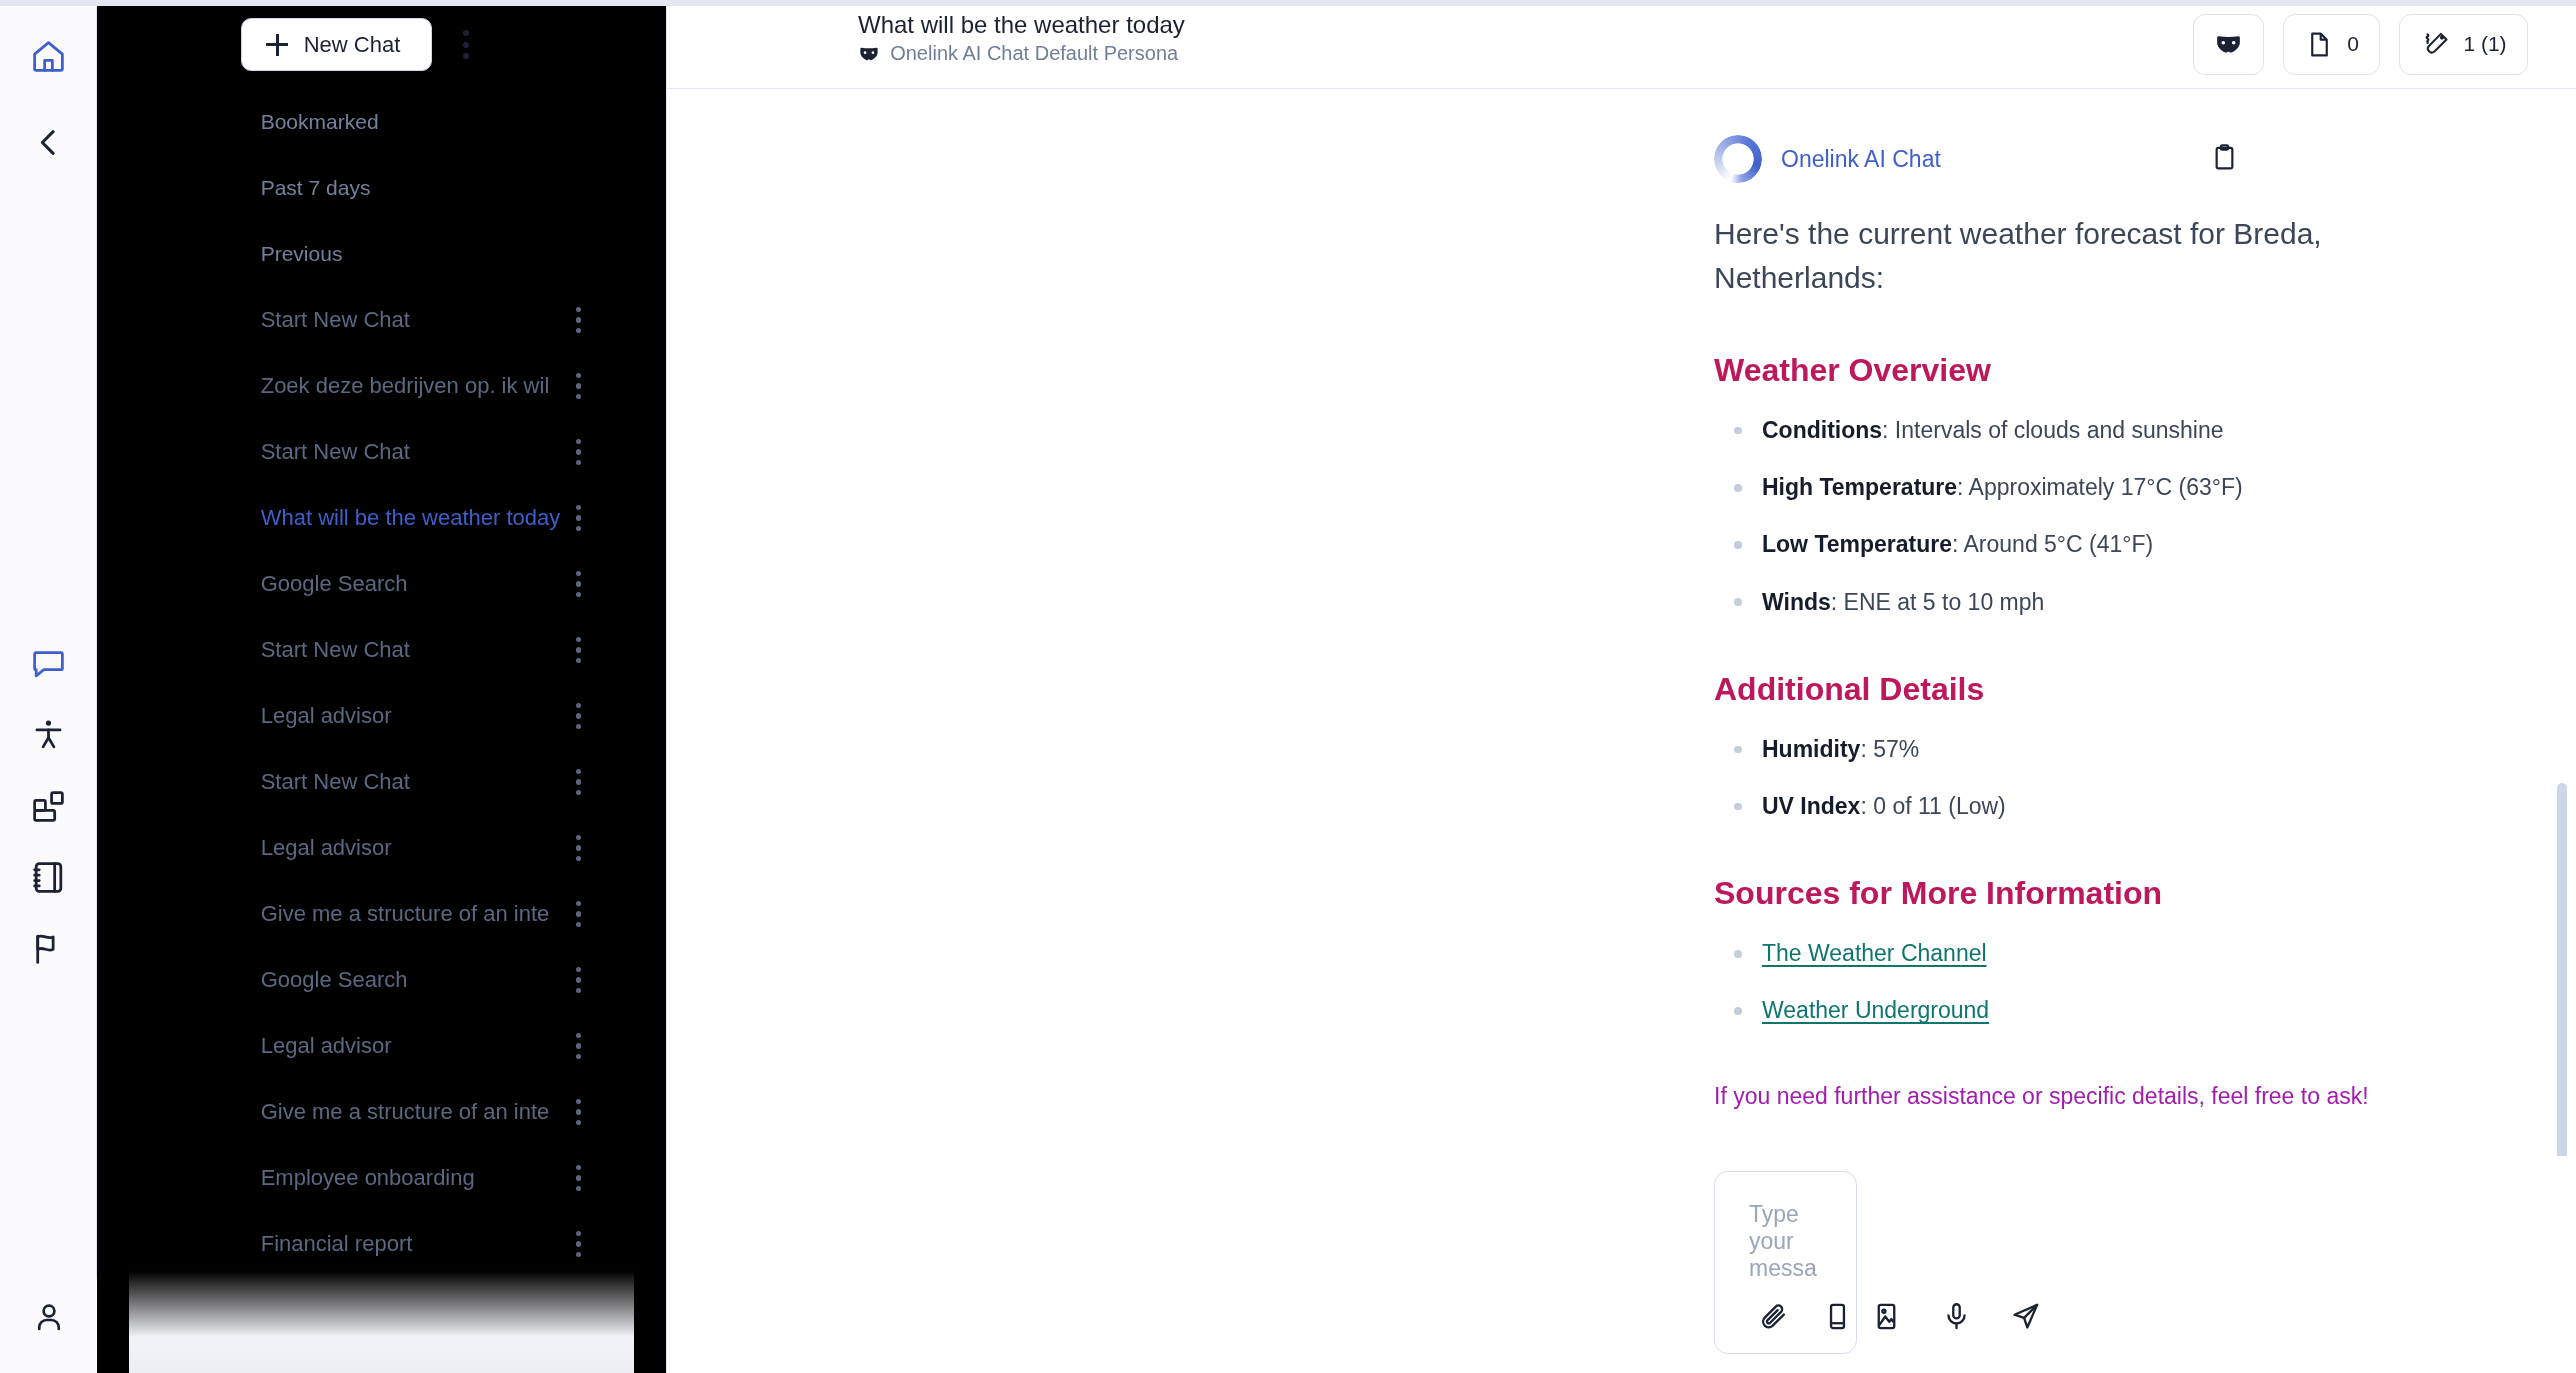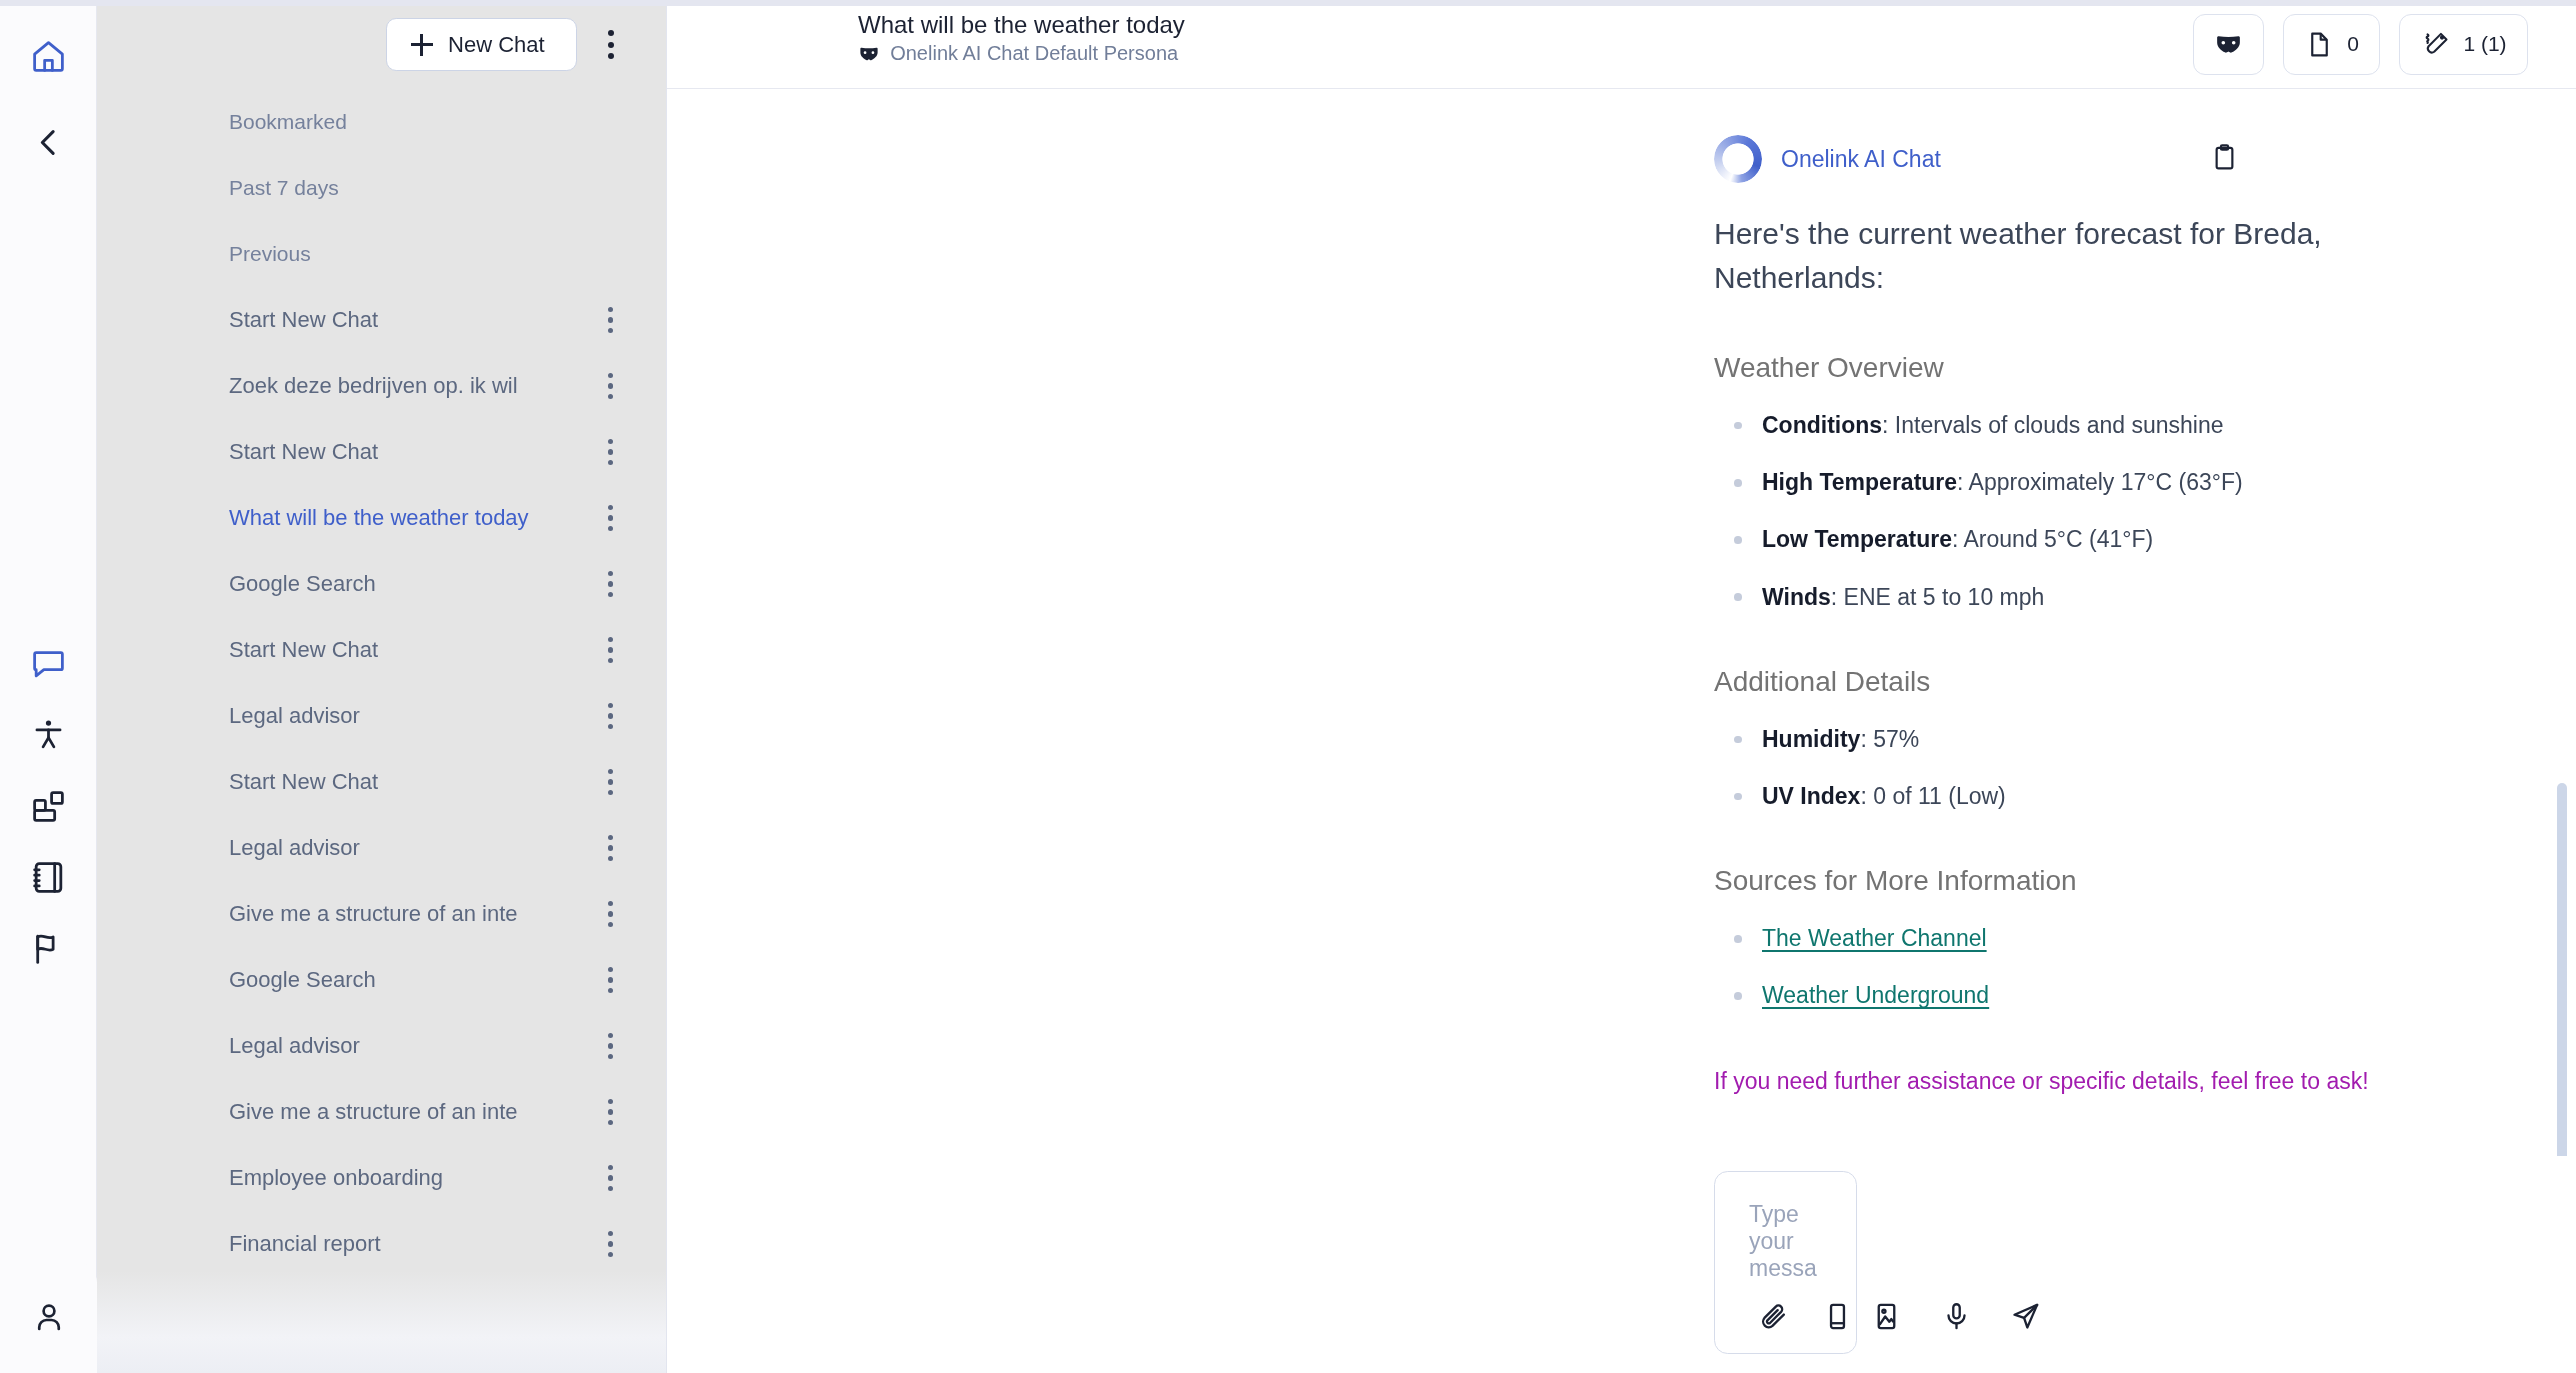--- a/index.html
+++ b/index.html
@@ -44,24 +44,24 @@
     position: absolute; bottom: 0; left: 0; width: 97px; height: 112px;
     background: #fbfbfd;
     border-top-right-radius: 22px;
     display: flex; align-items: center; justify-content: center;
   }
   .rail-bottom svg { width: 36px; height: 36px; color: #1c2233; }
 
   
   .sidebar {
     width: 570px; flex: 0 0 570px; height: 100%;
-    background: #e5e5e5;
+    background: #000000;
     border-right: 0.9px solid #e2e5ef;
     position: relative;
-    display: flex; flex-direction: column;
+    display: flex; flex-direction: column; align-items: center;
   }
   .sidebar-top {
     height: 89px; flex: 0 0 89px;
     display: flex; align-items: center; justify-content: flex-end;
     padding-right: 37px; gap: 15.3px;
   }
   .new-chat-btn {
     height: 53px;
     display: inline-flex; align-items: center; gap: 15.3px;
     padding: 0 31px 0 24px;
@@ -181,21 +181,21 @@
     width: 39px; height: 39px; display: flex; align-items: center; justify-content: center;
     cursor: pointer; color: #1c2233;
   }
   .copy-btn svg { width: 29px; height: 29px; }
 
   .body-text {
     font-size: 30px; color: #3c4658; line-height: 1.45;
     margin-top: 29px;
   }
   .h3 {
-    font-size: 28px; color: #737373; font-weight: 400;
+    font-size: 32px; color: #be185d; font-weight: 700;
     margin-top: 53px;
   }
   ul.bullets { list-style: none; margin-top: 19px; }
   ul.bullets li {
     position: relative;
     font-size: 23px; color: #3c4658; line-height: 1.4;
     padding: 0 0 0 48px; margin-top: 25px;
   }
   ul.bullets li::before {
     content: ""; position: absolute; left: 20.4px; top: 12.8px;

